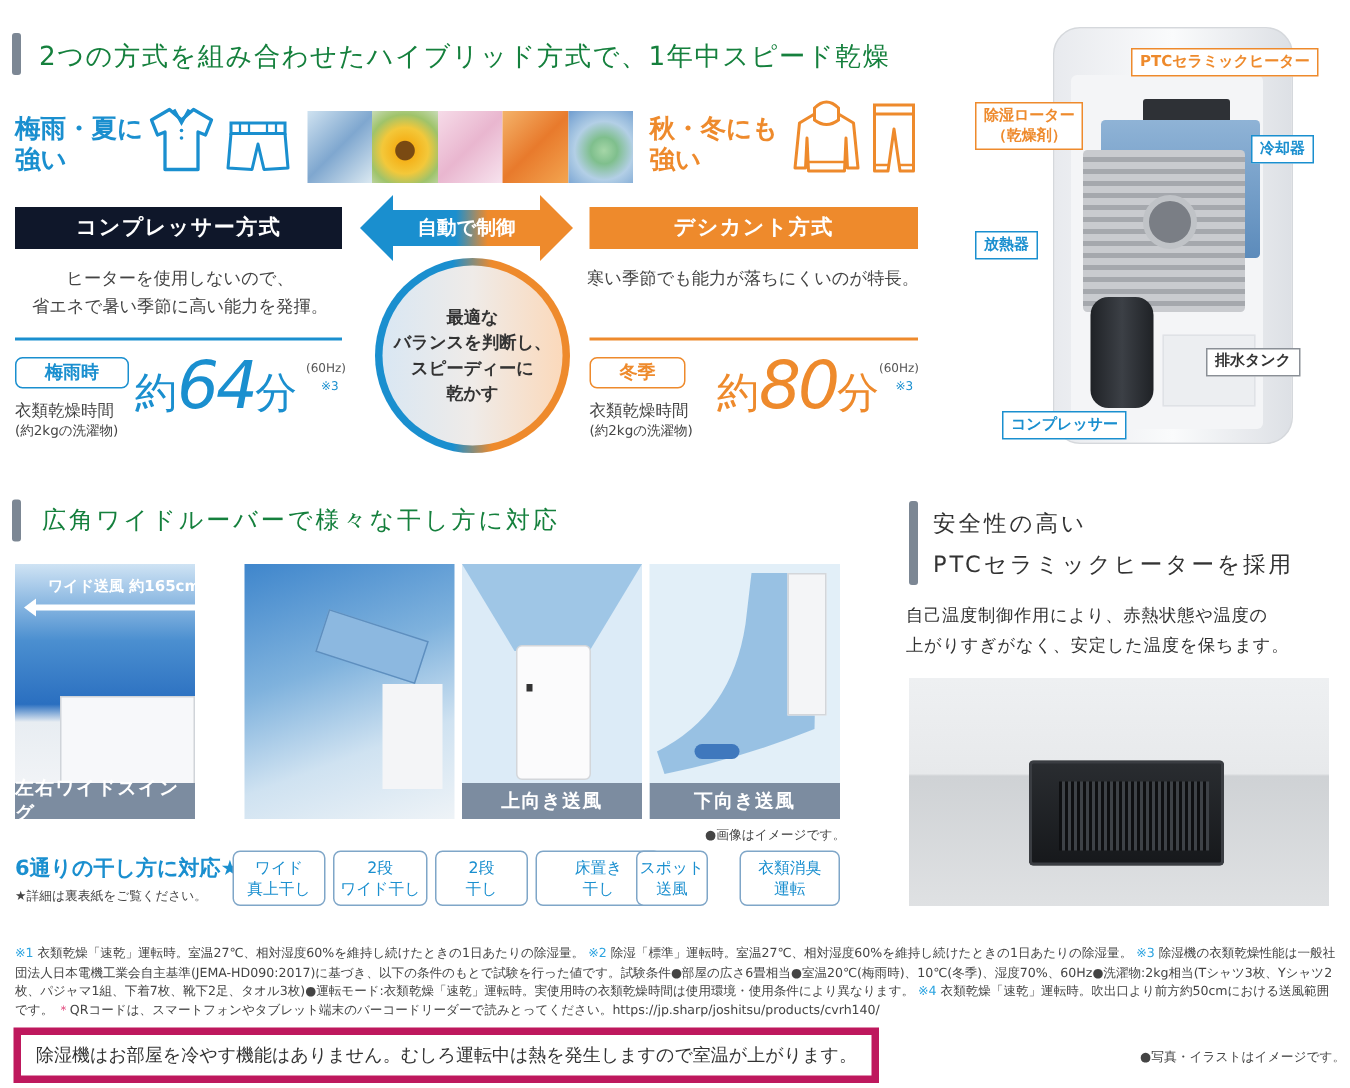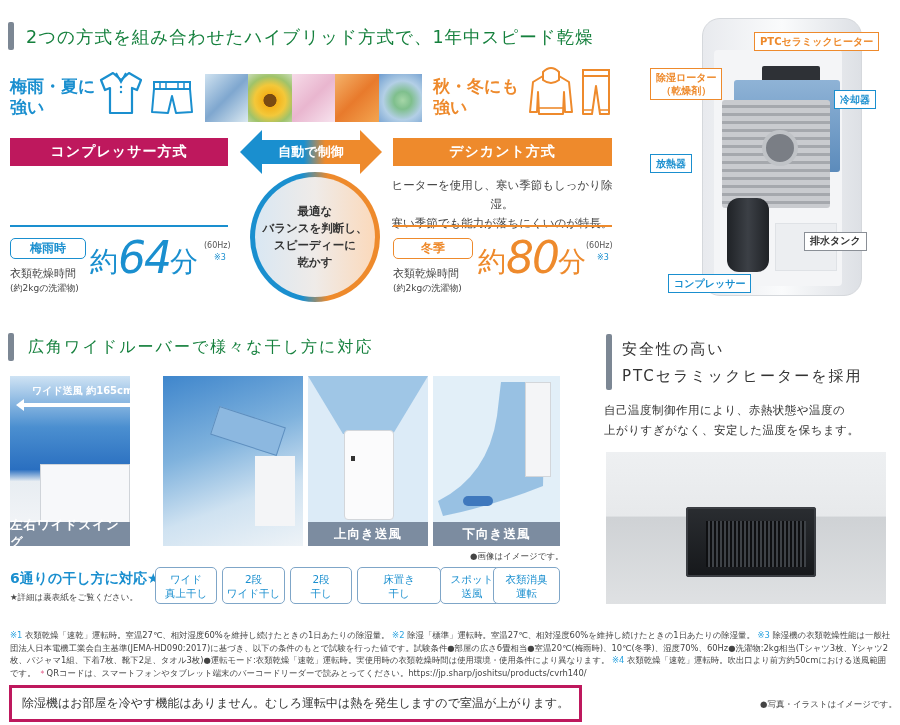--- a/index.html
+++ b/index.html
@@ -13,21 +13,21 @@
 
   
   .season { position: absolute; font-weight: bold; font-size: 17px; line-height: 21px; }
   .season.blue { color: #1a8fcf; }
   .season.orange { color: #ee8a2c; }
   .photo-strip { position: absolute; left: 205px; top: 74px; width: 217px; height: 48px; display: flex; }
   .photo-strip div { flex: 1; }
 
   .method-bar { position: absolute; height: 28px; color: #fff; font-weight: bold; font-size: 14px;
                 display: flex; align-items: center; justify-content: center; letter-spacing: 1px; }
-  .method-bar.blue { background: #be185d; }
+  .method-bar.blue { background: #0f172a; }
   .method-bar.orange { background: #ee8a2c; }
 
   .arrow-wrap { position: absolute; left: 240px; top: 130px; width: 142px; height: 44px; }
   .arrow-label { position: absolute; left: 0; top: 0; width: 142px; height: 44px; display: flex;
                  align-items: center; justify-content: center; color: #fff; font-weight: bold; font-size: 13px; }
 
   .desc { position: absolute; font-size: 11.5px; color: #444; text-align: center; line-height: 19px; }
   .rule { position: absolute; height: 2px; }
   .rule.blue { background: #1a8fcf; }
   .rule.orange { background: #ee8a2c; }
@@ -88,21 +88,21 @@
                background: linear-gradient(180deg, #eef0f2 0%, #e7e9eb 42%, #cfd2d5 43%, #dfe1e3 100%); }
   .ptc-heater { position: absolute; left: 80px; top: 55px; width: 130px; height: 70px; background: linear-gradient(180deg,#2a2d31,#16181b); border-radius: 3px;
                 box-shadow: inset 0 0 0 2px #3a3d42; }
   .ptc-fins { position: absolute; left: 20px; top: 14px; width: 100px; height: 46px;
               background: repeating-linear-gradient(90deg, #0e0f11 0px, #0e0f11 2px, #3e4247 2px, #3e4247 4px); }
 
   
   .footnote { position: absolute; left: 10px; top: 629px; width: 882px; font-size: 8.4px; line-height: 12.5px; color: #444; }
   .footnote .ref { color: #2aa3e0; }
   .footnote .qr { color: #e0457a; }
-  .warn-box { position: absolute; left: 9px; top: 685px; height: 37px; border: 3px solid #be185d; padding: 12px 10px;
+  .warn-box { position: absolute; left: 9px; top: 685px; height: 37px; border: 5px solid #be185d; padding: 12px 10px;
               font-size: 12px; color: #333; display: flex; align-items: center; white-space: nowrap; }
   .photo-note { position: absolute; left: 760px; top: 699px; font-size: 8.5px; color: #444; white-space: nowrap; }
 </style>
 </head>
 <body>
 
 <div class="sec-bar" style="left:8px;top:22px;height:28px;"></div>
 <div class="sec-title" style="left:26px;top:25px;font-size:17.5px;">2つの方式を組み合わせたハイブリッド方式で、1年中スピード乾燥</div>
 
 <div class="season blue" style="left:10px;top:76px;">
@@ -160,23 +160,24 @@
         <stop offset="0.6" stop-color="#ee8a2c"></stop>
           <stop offset="1" stop-color="#ee8a2c"></stop>
       </linearGradient>
     </defs>
     <path d="M0 22 L22 0 L22 10 L120 10 L120 0 L142 22 L120 44 L120 34 L22 34 L22 44 Z" fill="url(#arrg)"></path>
   </svg>
   <div class="arrow-label">自動で制御</div>
 </div>
 
 <div class="desc" style="left:10px;top:176px;width:220px;">
+  <div>ヒーターを使用しないので、</div>
+  <div>省エネで暑い季節に高い能力を発揮。</div>
 </div>
 <div class="desc" style="left:388px;top:176px;width:228px;">
-  <div>ヒーターを使用し、寒い季節もしっかり除湿。</div>
   <div>寒い季節でも能力が落ちにくいのが特長。</div>
 </div>
 
 <div class="rule blue" style="left:10px;top:225px;width:218px;"></div>
 <div class="rule orange" style="left:393px;top:225px;width:219px;"></div>
 
 <div class="circle-ring"></div>
 <div class="circle-inner">
   <div>
     <div>最適な</div>
@@ -192,21 +193,21 @@
   <div class="small">(約2kgの洗濯物)</div>
 </div>
 <div class="big-time blue" style="left:90px;top:236px;">
   <span class="pre">約</span>
   <span class="num">64</span>
   <span class="unit">分</span>
 </div>
 <div class="hz" style="left:204px;top:241px;">(60Hz)</div>
 <div class="note-ref" style="left:214px;top:253px;">※3</div>
 
-<div class="season-tag orange" style="left:393px;top:238px;width:80px;">冬季</div>
+<div class="season-tag orange" style="left:393px;top:238px;width:64px;">冬季</div>
 <div class="dry-label" style="left:393px;top:266px;">
   <div>衣類乾燥時間</div>
   <div class="small">(約2kgの洗濯物)</div>
 </div>
 <div class="big-time orange" style="left:478px;top:236px;">
   <span class="pre">約</span>
   <span class="num">80</span>
   <span class="unit">分</span>
 </div>
 <div class="hz" style="left:586px;top:241px;">(60Hz)</div>
@@ -291,21 +292,21 @@
       <div>2段</div>
       <div>干し</div>
     </div>
 </div>
 <div class="dry-btn" style="left:357px;width:84px;">
   <div>
       <div>床置き</div>
       <div>干し</div>
     </div>
 </div>
-<div class="dry-btn" style="left:440px;width:64px;">
+<div class="dry-btn" style="left:424px;width:48px;">
   <div>
       <div>スポット</div>
       <div>送風</div>
     </div>
 </div>
 <div class="dry-btn" style="left:493px;width:67px;">
   <div>
       <div>衣類消臭</div>
       <div>運転</div>
     </div>

